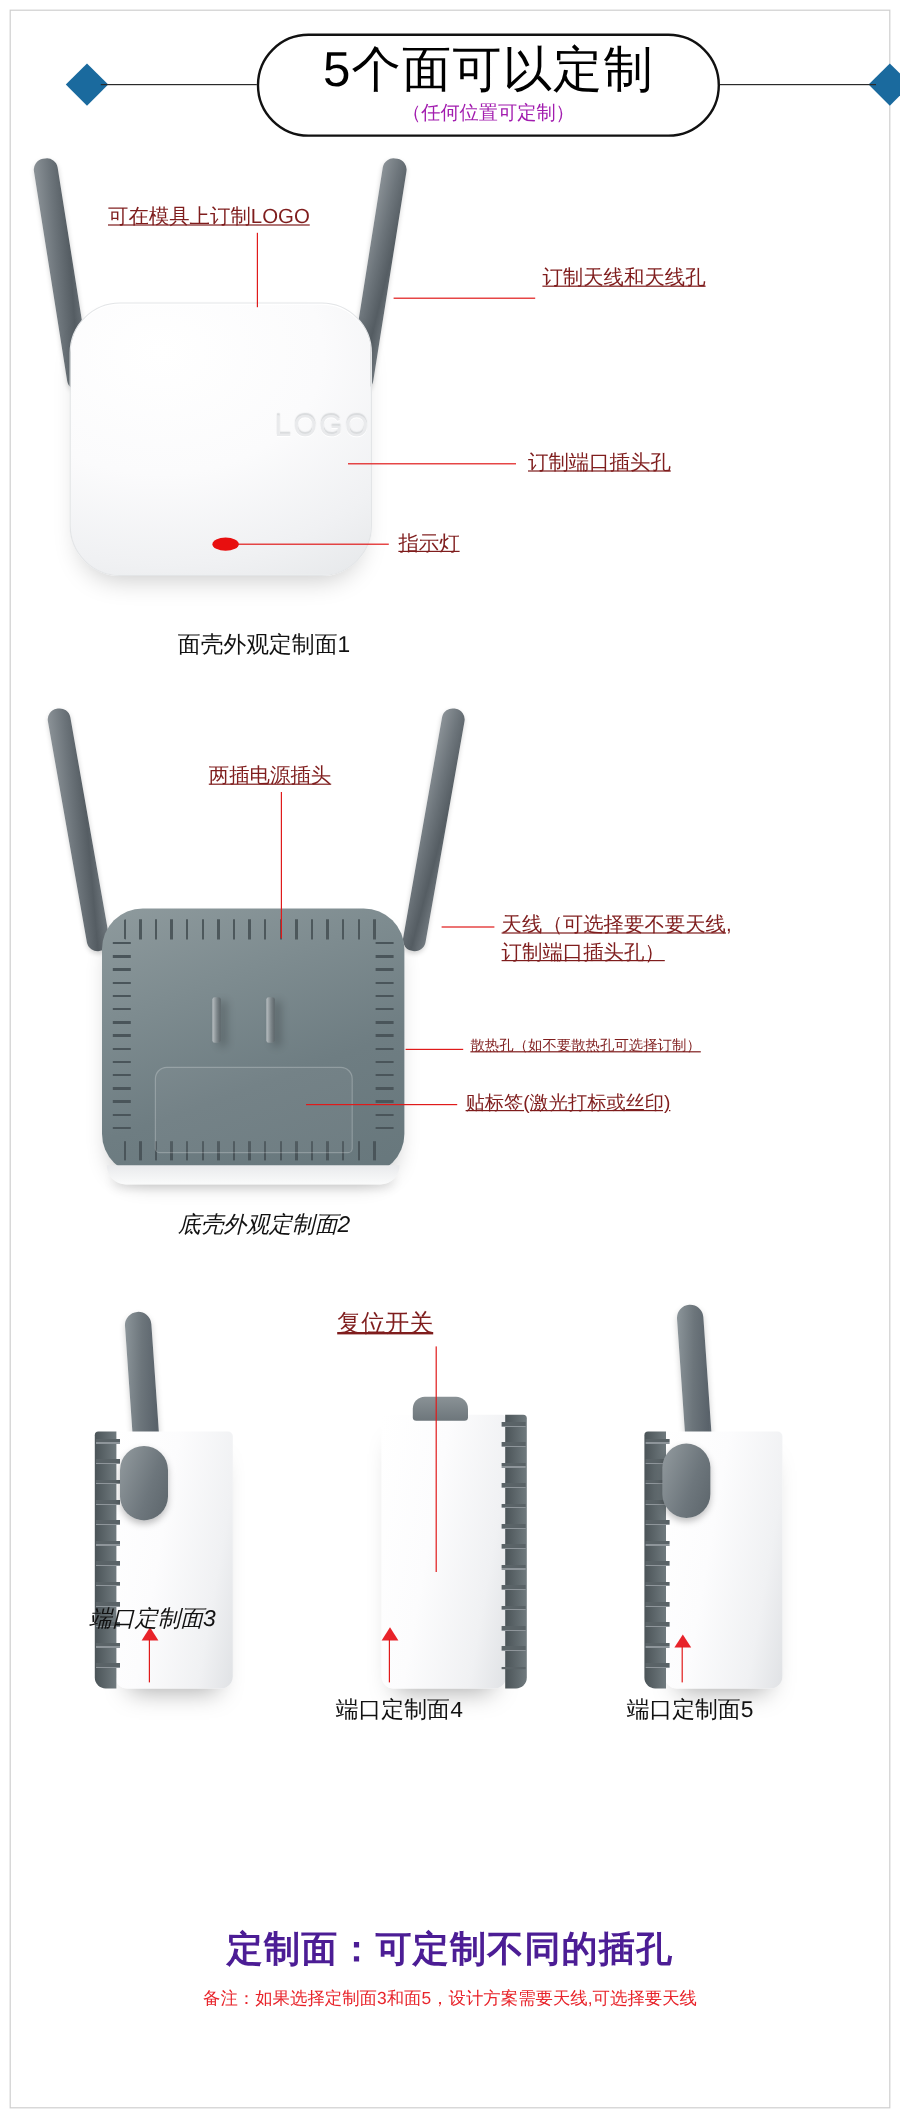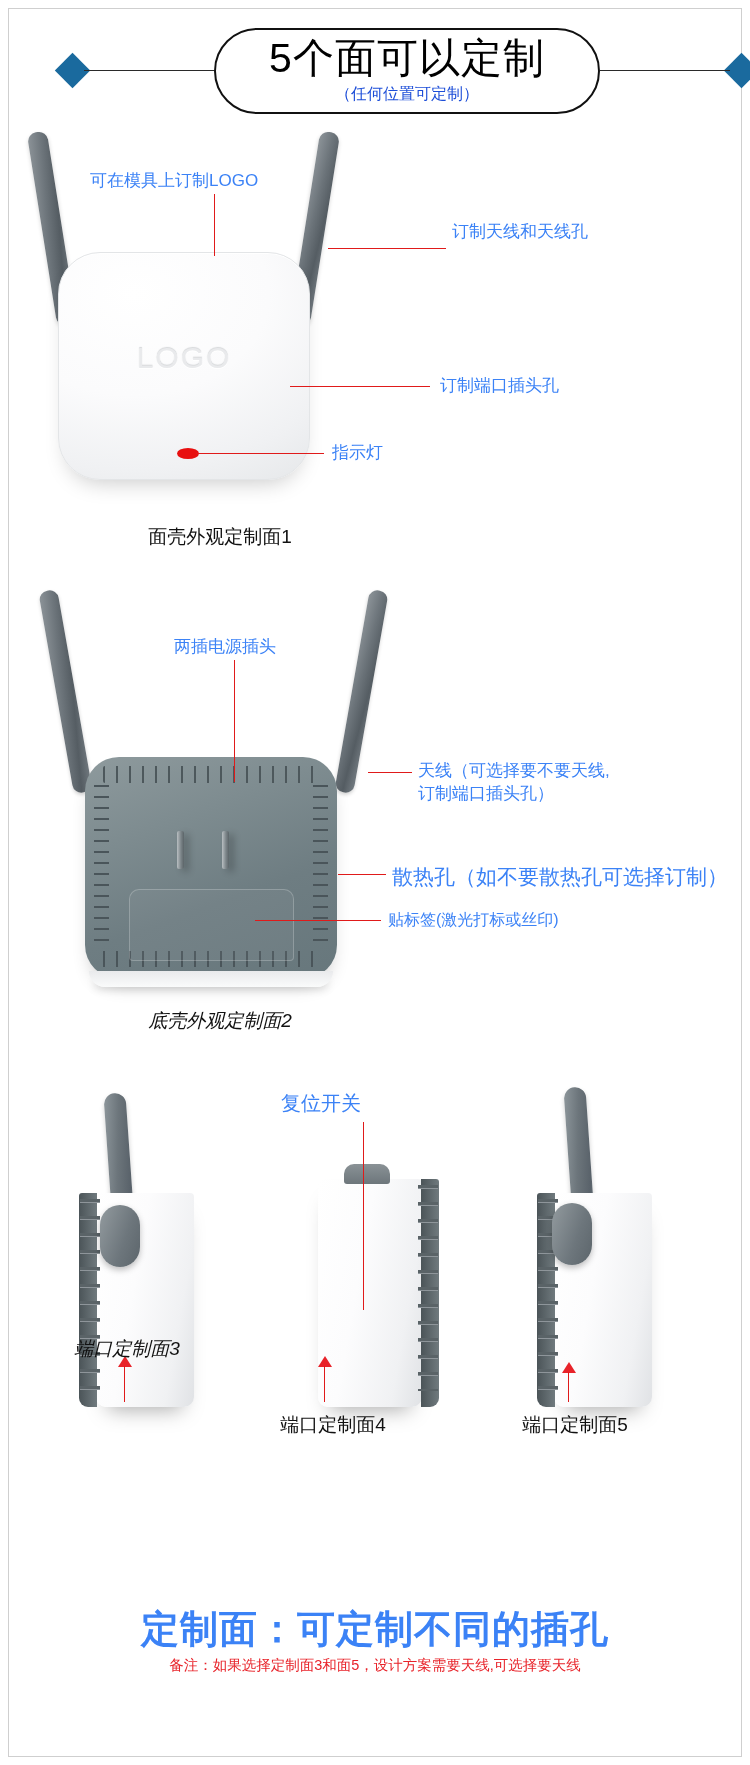--- a/index.html
+++ b/index.html
@@ -40,27 +40,27 @@
     border: 2px solid #111; border-radius: 44px;
     background: #fff;
     display: flex; flex-direction: column;
     align-items: center; justify-content: center;
   }
   .hdr-title {
     font-size: 41px; font-weight: 400; letter-spacing: 1px;
     line-height: 1.0; color: #000;
   }
   .hdr-sub {
-    font-size: 16px; color: #1d4ed8; margin-top: 5px; letter-spacing: 0px;
+    font-size: 16px; color: #a21caf; margin-top: 5px; letter-spacing: 0px;
   }
 
   
   .callout {
-    position: absolute; font-size: 17px; color: #3b82f6;
-    line-height: 1.35; white-space: pre-line;
+    position: absolute; font-size: 17px; color: #7f1d1d;
+    line-height: 1.35; white-space: pre-line; text-decoration: underline;
   }
   .caption {
     position: absolute; font-size: 19px; color: #111; text-align: center;
   }
   .leader {
     position: absolute; background: #e01a1a; height: 1.4px;
   }
   .leader-v {
     position: absolute; background: #e01a1a; width: 1.4px;
   }
@@ -104,21 +104,21 @@
   .body-white::after {
     content: ""; position: absolute;
     left: 6px; right: 6px; bottom: -7px; height: 16px;
     border-radius: 0 0 38px 38px;
     background: linear-gradient(#eceeef, #f7f8f9);
     box-shadow: 0 5px 10px -4px rgba(0,0,0,0.18);
     z-index: -1;
   }
   .logo-emboss {
     position: absolute; left: 0; right: 0; top: 88px;
-    text-align: center; font-size: 30px; letter-spacing: 2px;
+    text-align: right; font-size: 25px; letter-spacing: 2px;
     color: #e9eaec; text-shadow: 0 1px 0 #ffffff, 0 -1px 1px #d6d8da;
   }
 
   
   .p2 { position: absolute; left: 0; top: 575px; width: 470px; height: 450px; }
   .p2 .ant-l { left: 56px; top: 14px; width: 19px; height: 205px; transform: rotate(-10deg); }
   .p2 .ant-r { left: 352px; top: 14px; width: 19px; height: 205px; transform: rotate(10deg); }
   .body-gray {
     position: absolute; left: 85px; top: 182px;
     width: 252px; height: 222px;
@@ -221,21 +221,21 @@
     position: absolute; width: 40px; height: 62px; border-radius: 20px;
     background: linear-gradient(110deg, #939b9f, #6d767c 60%, #5c656b);
     box-shadow: 0 3px 6px rgba(0,0,0,0.25);
   }
   .side.s1 .side-knob { left: 58px; top: 130px; }
   .side.s3 .side-knob { left: 60px; top: 128px; }
 
   
   .foot-main {
     position: absolute; left: 0; right: 0; top: 1604px;
-    text-align: center; color: #3b82f6; font-size: 38px; font-weight: bold;
+    text-align: center; color: #4c1d95; font-size: 30px; font-weight: bold;
     letter-spacing: 1px;
   }
   .foot-note {
     position: absolute; left: 0; right: 0; top: 1656px;
     text-align: center; color: #e8232a; font-size: 14.5px;
   }
 </style>
 </head>
 <body>
 
@@ -290,21 +290,21 @@
 </div>
 
 <div class="callout" style="left:174px; top:636px;">两插电源插头</div>
 <div class="leader-v" style="left:234px; top:660px; height:122px;"></div>
 
 <div class="leader" style="left:368px; top:772px; width:44px;"></div>
 <div class="callout" style="left:418px; top:760px;">天线（可选择要不要天线,
 订制端口插头孔）</div>
 
 <div class="leader" style="left:338px; top:874px; width:48px;"></div>
-<div class="callout" style="left:392px; top:863px; font-size:21px;">散热孔（如不要散热孔可选择订制）</div>
+<div class="callout" style="left:392px; top:863px; font-size:12px;">散热孔（如不要散热孔可选择订制）</div>
 
 <div class="leader" style="left:255px; top:920px; width:126px;"></div>
 <div class="callout" style="left:388px; top:909px; font-size:16px;">贴标签(激光打标或丝印)</div>
 
 <div class="caption" style="left:60px; top:1008px; width:320px;font-style:italic;">底壳外观定制面2</div>
 
 <div class="row3">
 
   <div class="side s1">
     <div class="ant-up"></div>
@@ -339,17 +339,17 @@
 <div class="arrow-up" style="left:118px; top:1356px;"></div>
 <div class="leader-v" style="left:124px; top:1366px; height:36px;"></div>
 
 <div class="arrow-up" style="left:318px; top:1356px;"></div>
 <div class="leader-v" style="left:324px; top:1366px; height:36px;"></div>
 
 <div class="arrow-up" style="left:562px; top:1362px;"></div>
 <div class="leader-v" style="left:568px; top:1372px; height:30px;"></div>
 
 <div class="caption" style="left:42px; top:1336px; width:170px;font-style:italic;">端口定制面3</div>
-<div class="caption" style="left:248px; top:1412px; width:170px;">端口定制面4</div>
+<div class="caption" style="left:248px; top:1412px; width:170px;font-family:Liberation Mono, monospace;">端口定制面4</div>
 <div class="caption" style="left:490px; top:1412px; width:170px;">端口定制面5</div>
 
 <div class="foot-main">定制面：可定制不同的插孔</div>
 <div class="foot-note">备注：如果选择定制面3和面5，设计方案需要天线,可选择要天线</div>
 
 </body></html>

